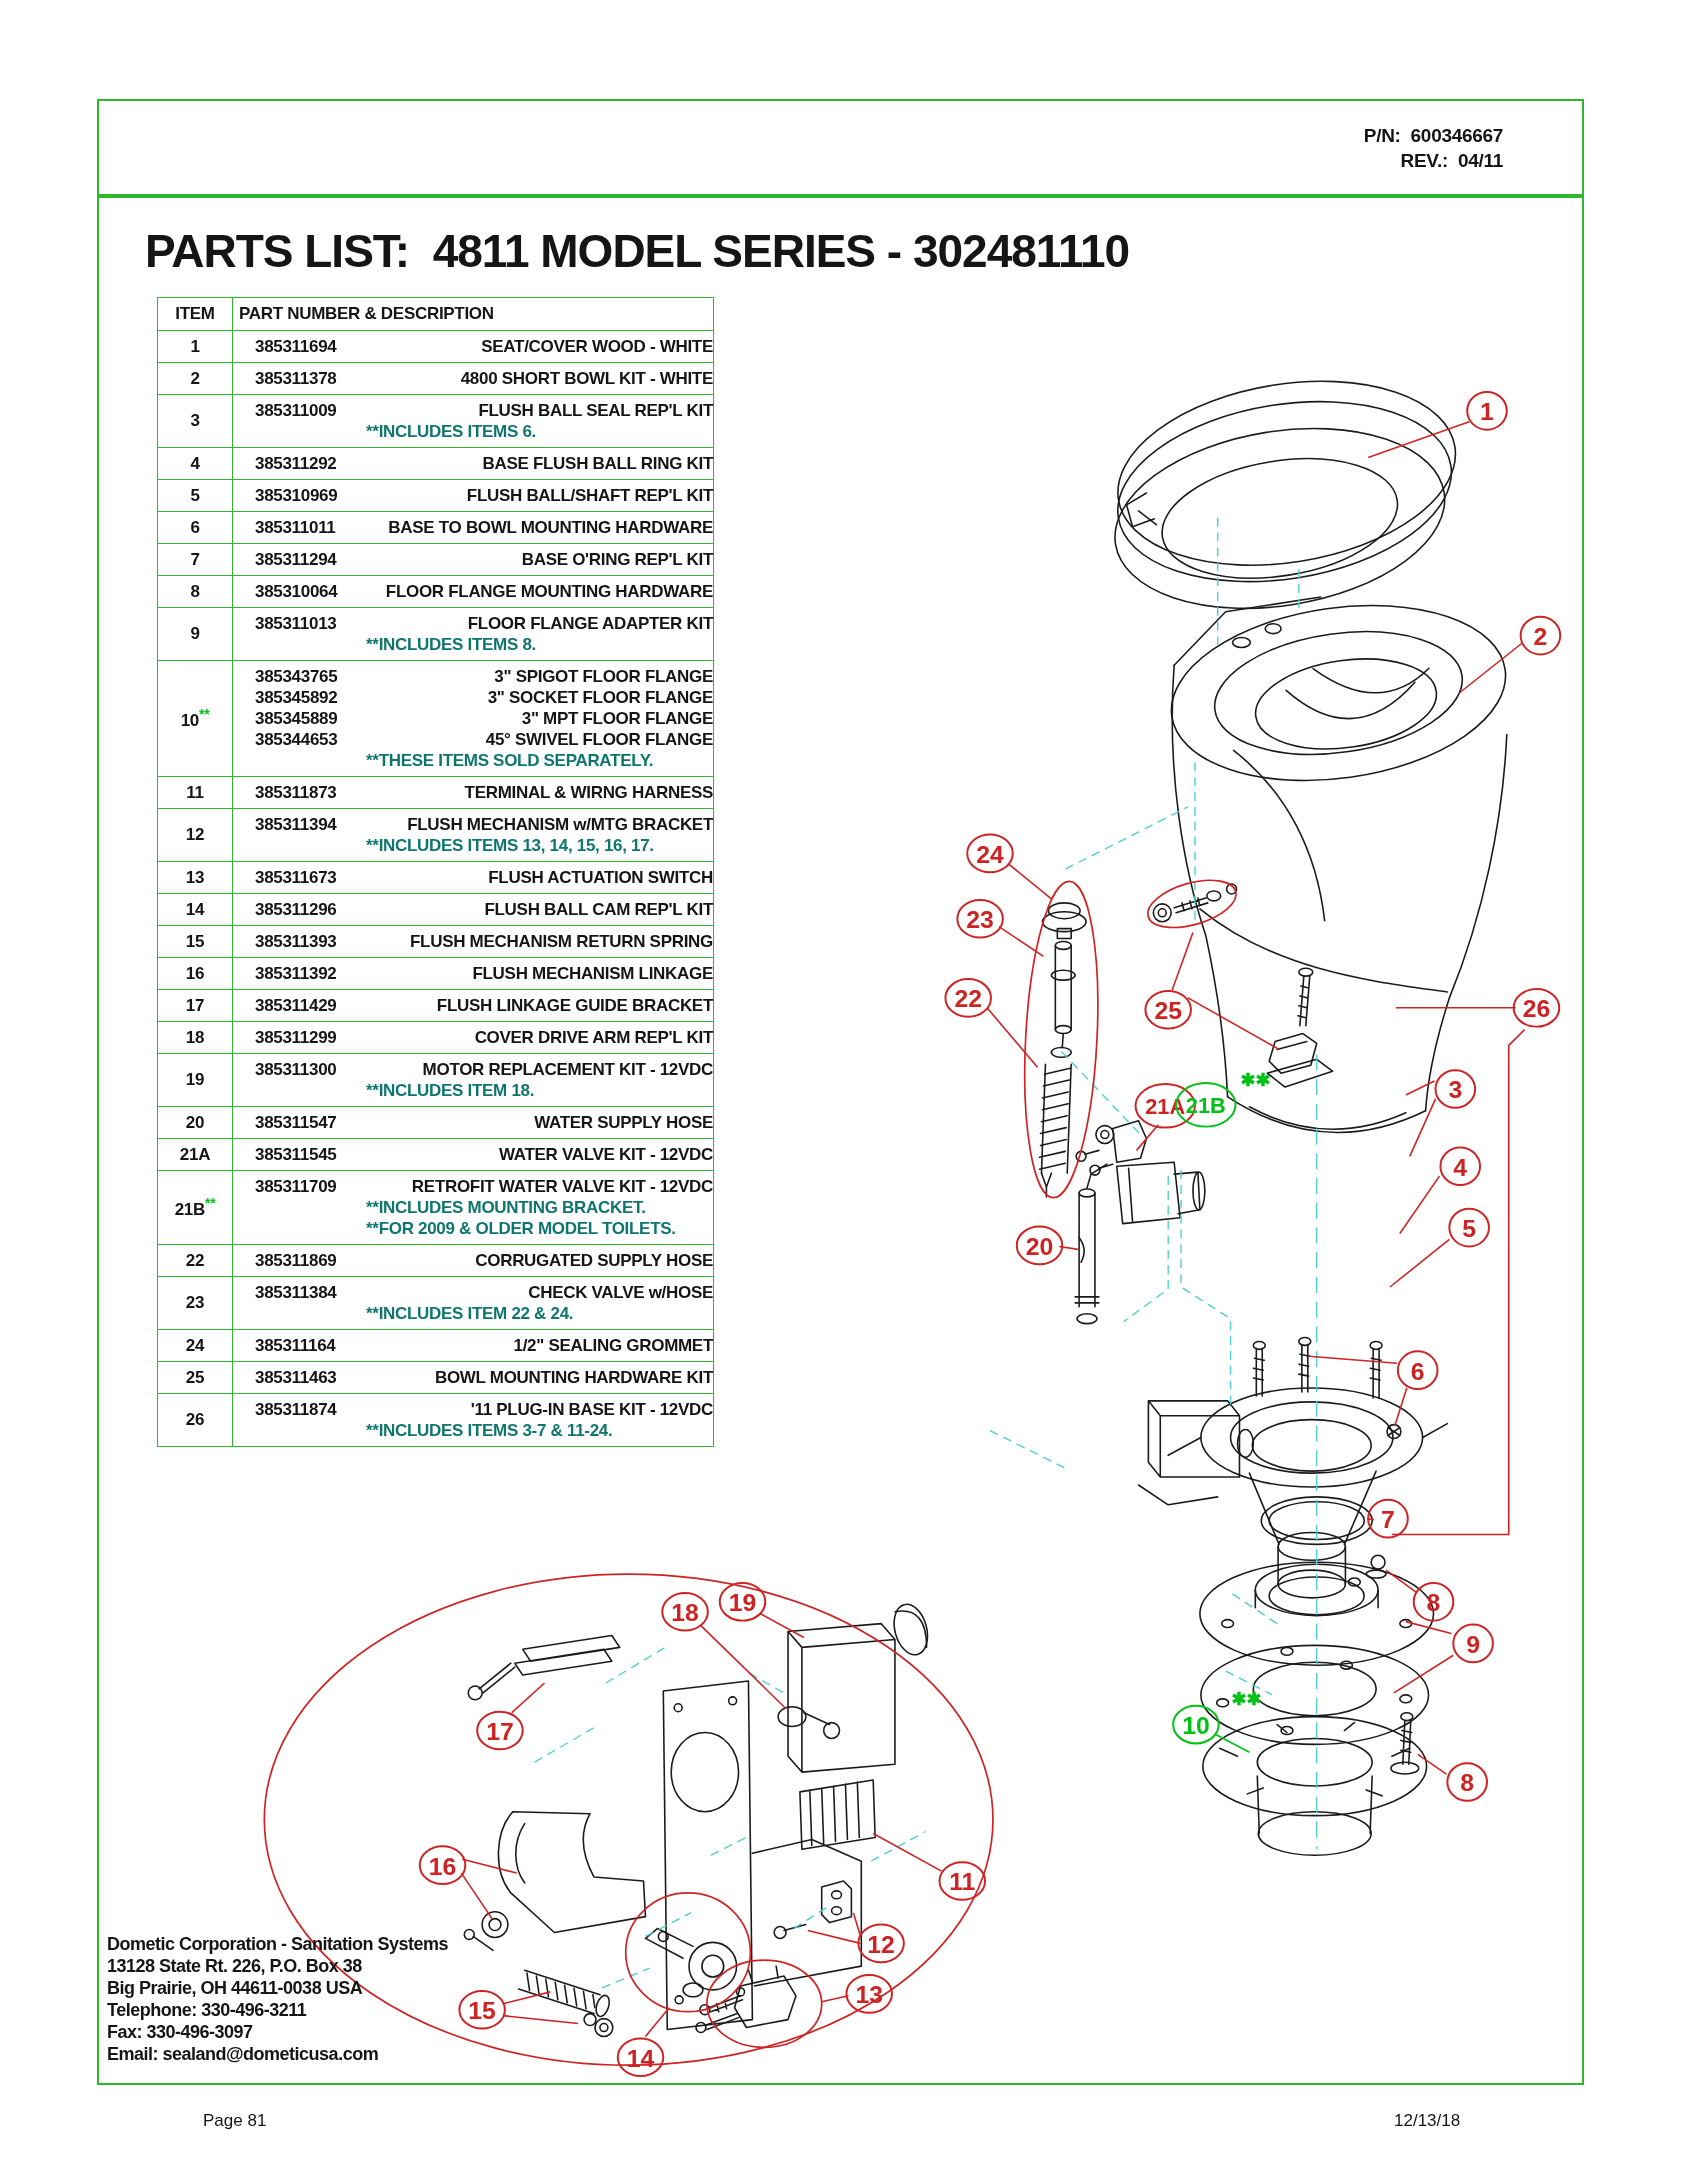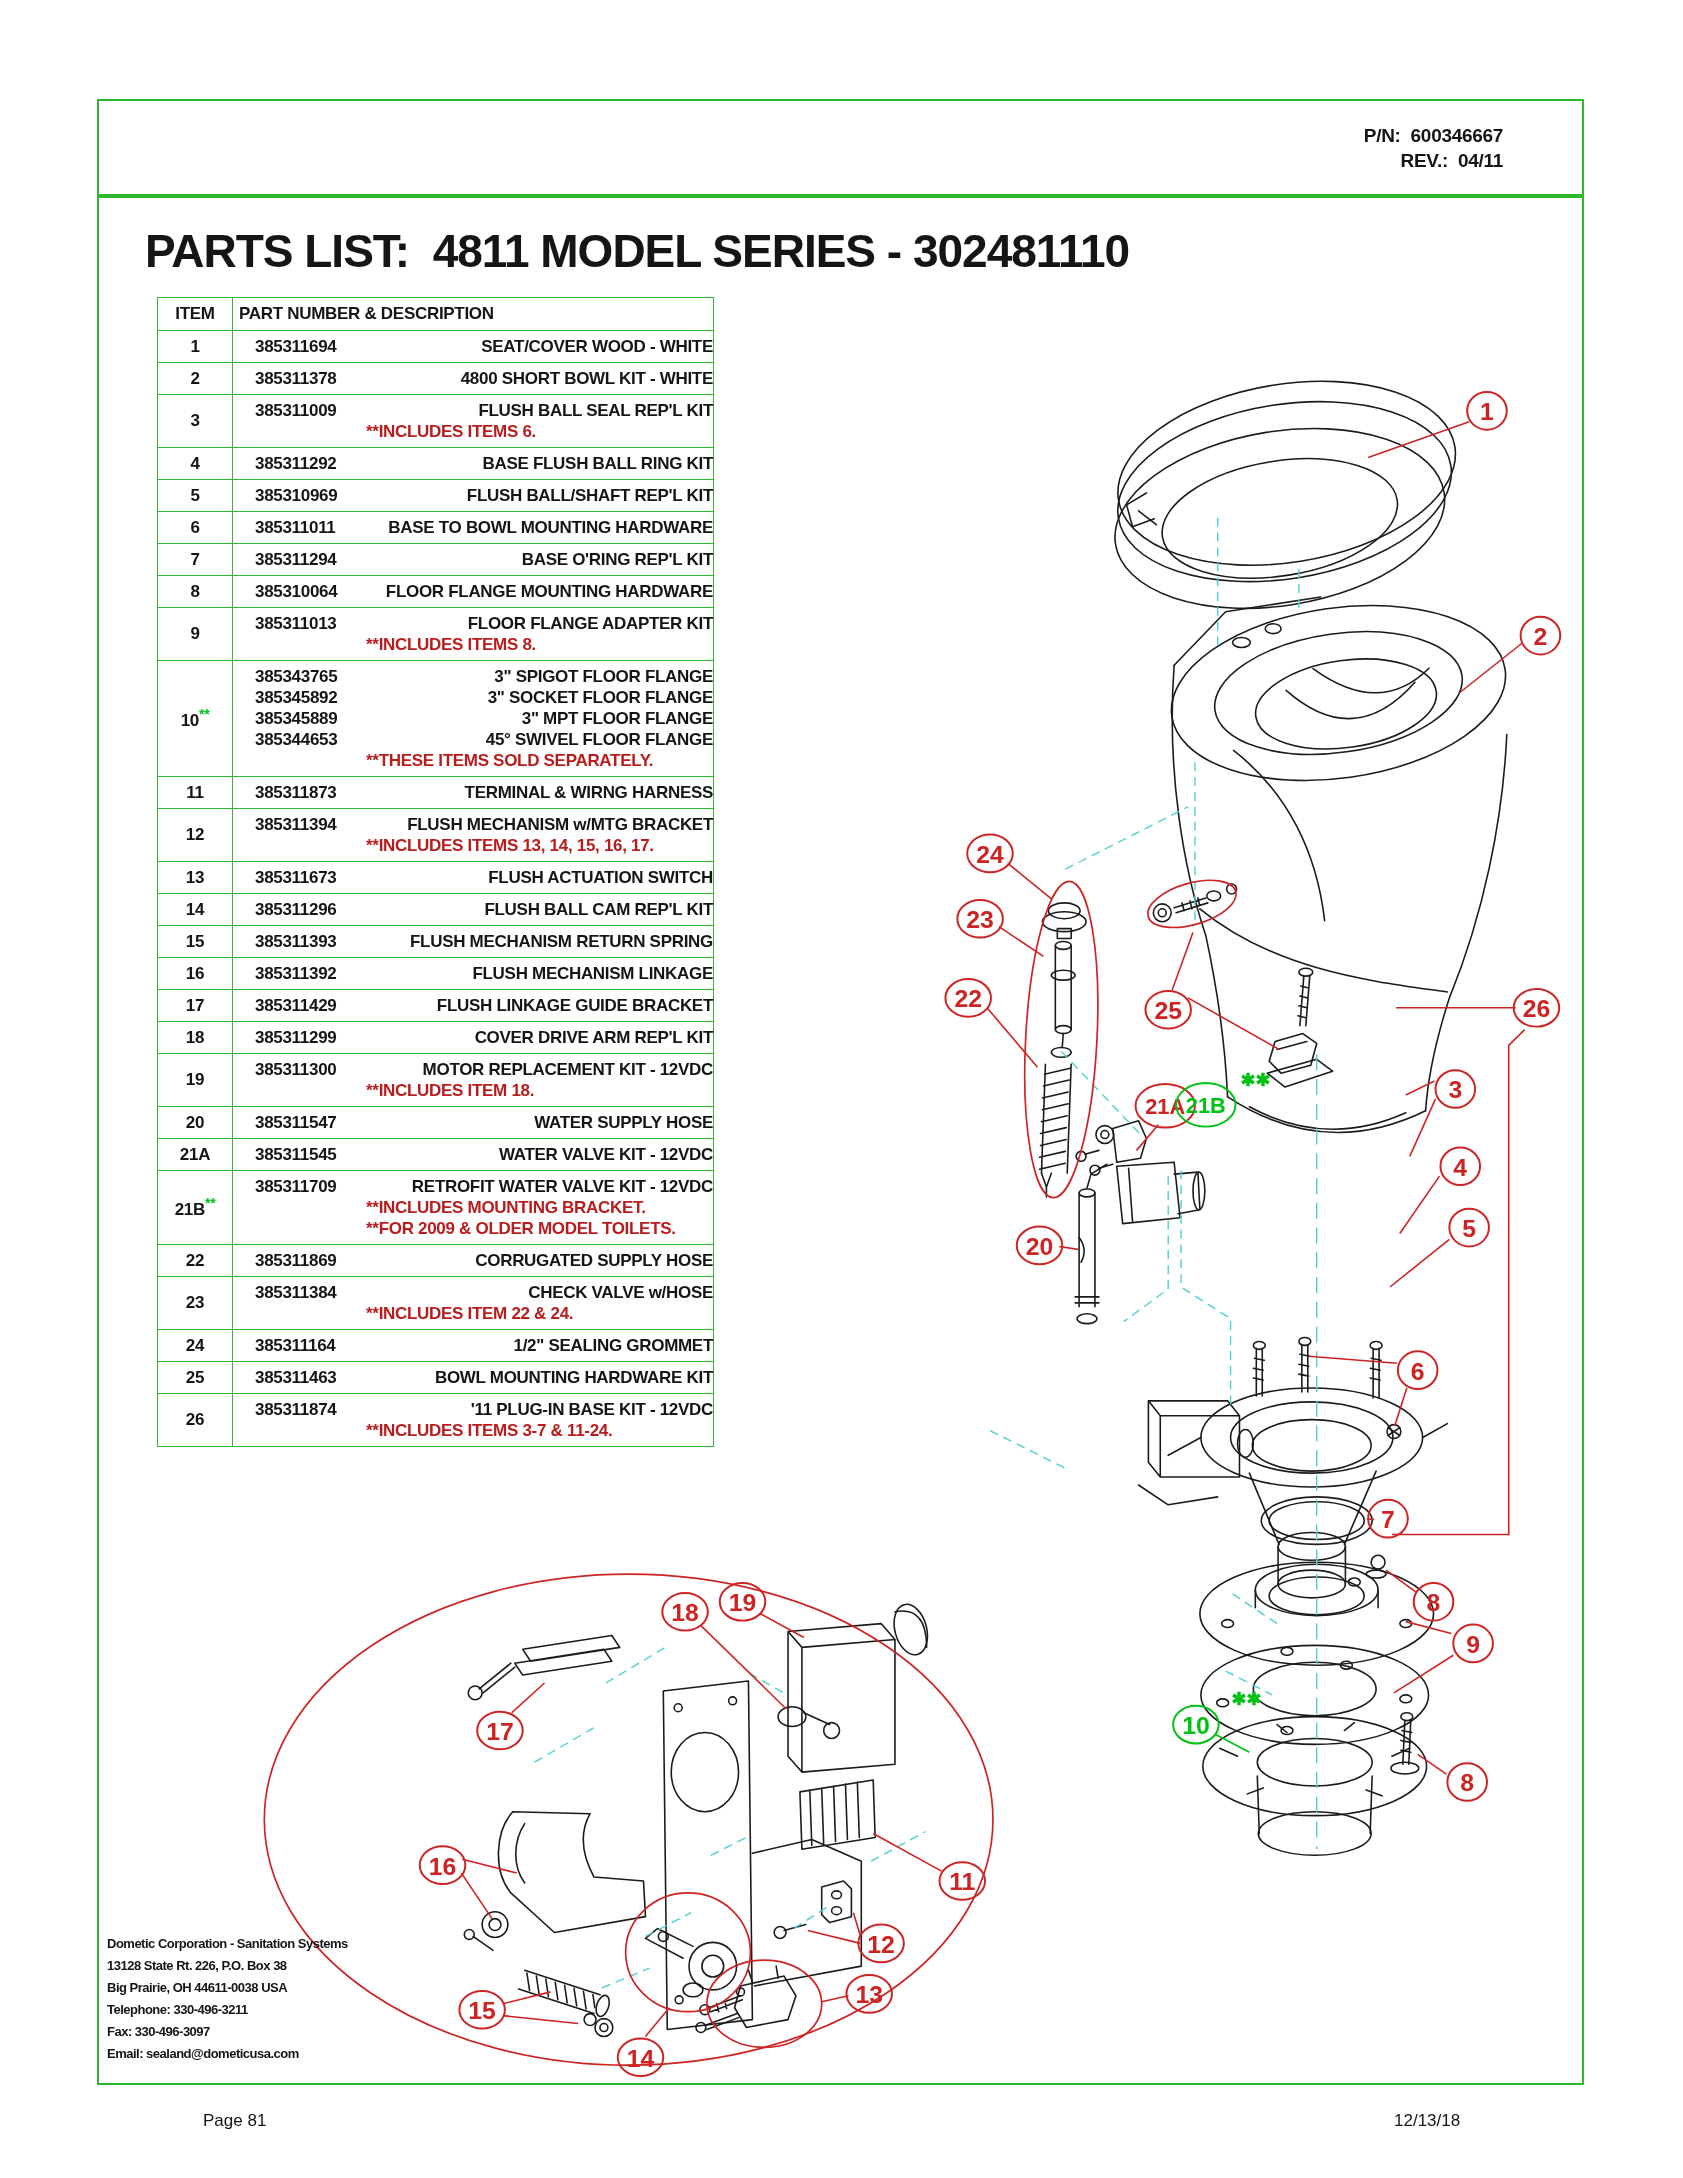--- a/index.html
+++ b/index.html
@@ -19,23 +19,23 @@
   .parts-table td,.parts-table th{border:1.5px solid #2db82d;vertical-align:middle;
                padding:5px 0;font-size:17px;font-weight:bold;letter-spacing:-0.3px;}
   .parts-table th{text-align:left;height:22px;}
   .th-item{width:74px;text-align:center !important;}
   .th-desc{padding-left:6px !important;}
   .c-item{text-align:center;}
   .stars{color:#00c214;font-size:14px;}
   .line{display:flex;line-height:21px;}
   .num{flex:0 0 103px;padding-left:22px;}
   .desc{flex:1;text-align:right;}
-  .note{color:#b91c1c;line-height:21px;margin-left:133px;}
+  .note{color:#0f766e;line-height:21px;margin-left:133px;}
   
-  .footer-address{position:absolute;left:107px;top:1933px;font-size:13px;font-weight:bold;
+  .footer-address{position:absolute;left:107px;top:1933px;font-size:18px;font-weight:bold;
                   line-height:22px;letter-spacing:-0.5px;}
   .page-num{position:absolute;left:203px;top:2111px;font-size:17px;}
   .doc-date{position:absolute;left:1394px;top:2111px;font-size:17px;}
   svg.diagram{position:absolute;left:0;top:0;pointer-events:none;}
   .co-label{font-weight:bold;font-family:"Liberation Sans",sans-serif;}
 </style>
 </head>
 <body>
 
 <div class="page">

